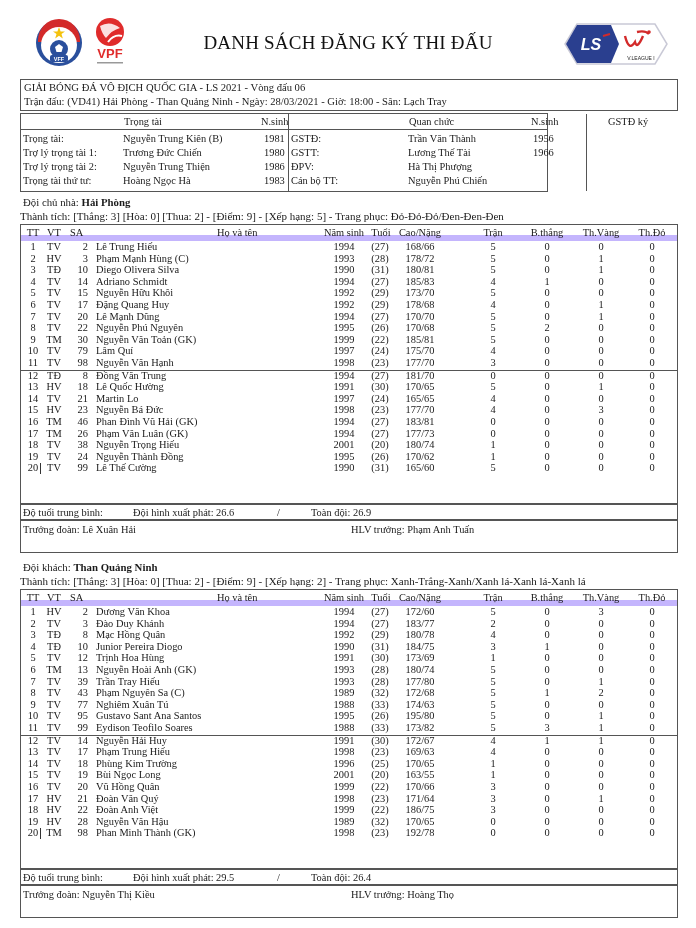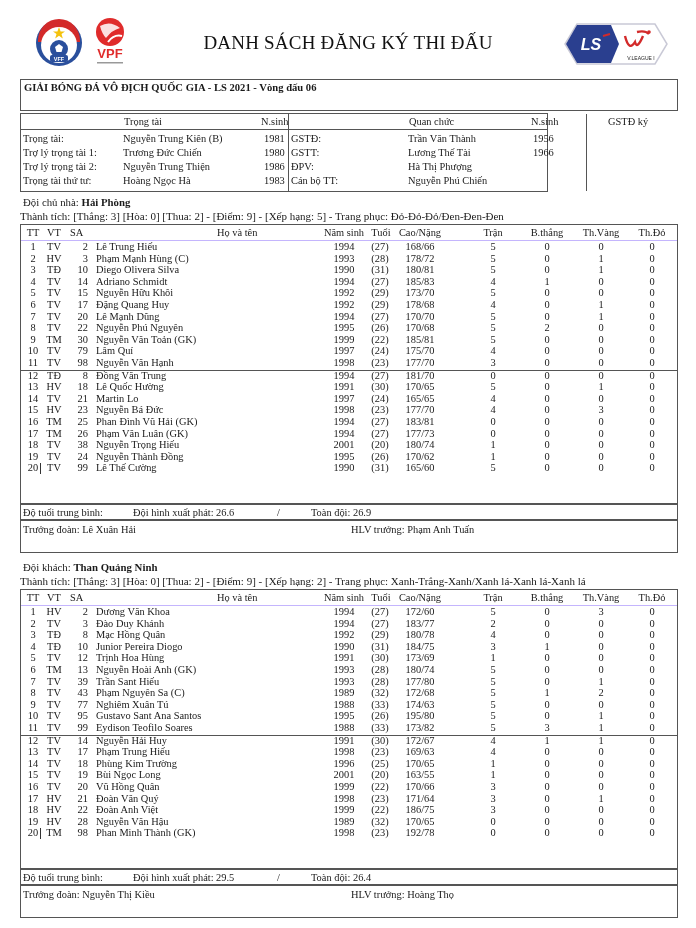--- a/index.html
+++ b/index.html
@@ -20,42 +20,41 @@
     .logo-ls { left: 563px; top: 22px; width: 106px; height: 44px; }
     .title {
       left: 0; width: 696px; top: 33px; text-align: center;
       font-size: 19px; letter-spacing: 0.2px; color: #111;
     }
 
     
     .match-box {
       left: 20px; top: 79px; width: 658px; height: 32px;
       border: 1px solid #555;
-      font-weight: bold;
     }
     .match-box .line { position: absolute; left: 3px; white-space: nowrap; font-size: 10.6px; }
 
     
     .off-box {
       left: 20px; top: 113px; width: 528px; height: 79px;
       border: 1px solid #555;
     }
     .off-head { position: absolute; left: 0; top: 0; width: 100%; height: 16px; border-bottom: 1px solid #555; }
     .off-vline { position: absolute; top: 0; bottom: 0; width: 0; border-left: 1px solid #555; }
     .cell { position: absolute; white-space: nowrap; }
 
     
     .team-label { left: 23px; white-space: nowrap; font-size: 10.8px; }
     .team-label b { font-weight: bold; margin-top: 28px; }
     .team-rec { left: 20px; white-space: nowrap; font-size: 11px; }
 
     .ptable {
       left: 20px; width: 658px; border: 1px solid #555;
     }
-    .ptable .hdr { position: absolute; left: 0; top: 0; width: 100%; height: 16px; border-bottom: 1px solid #c4b5fd; }
+    .ptable .hdr { position: absolute; left: 0; top: 0; width: 100%; height: 16px; border-bottom: 6px solid #c4b5fd; }
     .ptable .row { position: absolute; left: 0; width: 100%; height: 11.6px; }
     .ptable .sep { position: absolute; left: 0; width: 100%; border-top: 1px solid #555; }
     .c { position: absolute; white-space: nowrap; top: 0; }
     .c-tt { left: 3px; width: 18px; text-align: center; }
     .c-vt { left: 23px; width: 20px; text-align: center; }
     .c-sa { left: 45px; width: 22px; text-align: right; }
     .c-name { left: 75px; }
     .c-year { left: 302px; width: 42px; text-align: center; }
     .c-age { left: 346px; width: 26px; text-align: center; }
     .c-hw { left: 374px; width: 50px; text-align: center; }
@@ -113,20 +112,21 @@
     <text x="28" y="28" font-size="16" text-anchor="middle" fill="#ffffff" font-family="Liberation Sans, sans-serif" font-weight="bold" font-style="italic">LS</text>
     <path d="M40 14 L47 12" stroke="#d32a2a" stroke-width="2"></path>
     <path d="M62 14 Q66 30 72 20 Q74 28 80 14 M74 10 Q82 8 86 12" stroke="#d32a2a" stroke-width="2.4" fill="none"></path>
     <circle cx="86" cy="10" r="1.8" fill="#d32a2a"></circle>
     <text x="78" y="38" font-size="5" text-anchor="middle" fill="#222" font-family="Liberation Sans, sans-serif">V.LEAGUE I</text>
   </svg>
 </div>
 
 <div class="abs match-box">
   <div class="line" style="top:3px">GIẢI BÓNG ĐÁ VÔ ĐỊCH QUỐC GIA - LS 2021 - Vòng đấu 06</div>
+  <div class="line" style="top:17px">Trận đấu: (VD41) Hải Phòng - Than Quảng Ninh - Ngày: 28/03/2021 - Giờ: 18:00 - Sân: Lạch Tray</div>
 </div>
 
 <div class="abs off-box">
   <div class="off-head">
     <div class="cell" style="left:103px;top:3px">Trọng tài</div>
     <div class="cell" style="left:240px;top:3px">N.sinh</div>
     <div class="cell" style="left:388px;top:3px">Quan chức</div>
     <div class="cell" style="left:510px;top:3px">N.sinh</div>
     <div class="cell" style="left:587px;top:3px">GSTĐ ký</div>
   </div>
@@ -388,21 +388,21 @@
         <div class="c c-age">(23)</div>
         <div class="c c-hw">177/70</div>
         <div class="c c-tran">4</div>
         <div class="c c-bt">0</div>
         <div class="c c-tv">3</div>
         <div class="c c-td">0</div>
       </div>
       <div class="row" style="top: 192px;">
         <div class="c c-tt">16</div>
         <div class="c c-vt">TM</div>
-        <div class="c c-sa">25</div>
+        <div class="c c-sa">46</div>
         <div class="c c-name">Phan Đình Vũ Hải (GK)</div>
         <div class="c c-year">1994</div>
         <div class="c c-age">(27)</div>
         <div class="c c-hw">183/81</div>
         <div class="c c-tran">0</div>
         <div class="c c-bt">0</div>
         <div class="c c-tv">0</div>
         <div class="c c-td">0</div>
       </div>
       <div class="row" style="top: 203.6px;">
@@ -567,21 +567,21 @@
         <div class="c c-hw">180/74</div>
         <div class="c c-tran">5</div>
         <div class="c c-bt">0</div>
         <div class="c c-tv">0</div>
         <div class="c c-td">0</div>
       </div>
       <div class="row" style="top: 86.6px;">
         <div class="c c-tt">7</div>
         <div class="c c-vt">TV</div>
         <div class="c c-sa">39</div>
-        <div class="c c-name">Trần Sant Hiếu</div>
+        <div class="c c-name">Trần Tray Hiếu</div>
         <div class="c c-year">1993</div>
         <div class="c c-age">(28)</div>
         <div class="c c-hw">177/80</div>
         <div class="c c-tran">5</div>
         <div class="c c-bt">0</div>
         <div class="c c-tv">1</div>
         <div class="c c-td">0</div>
       </div>
       <div class="row" style="top: 98.2px;">
         <div class="c c-tt">8</div>

